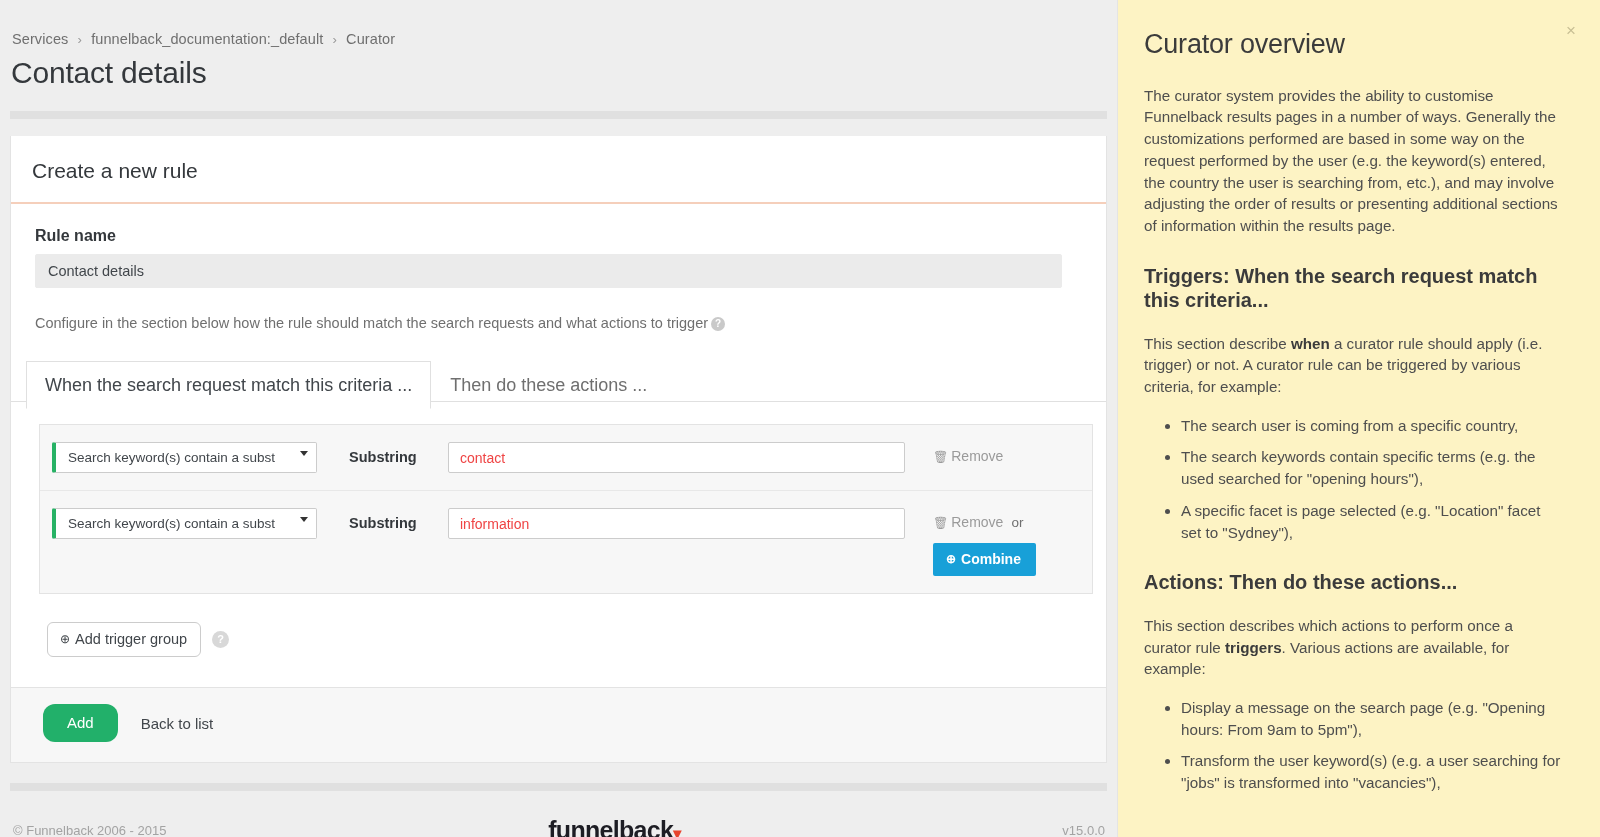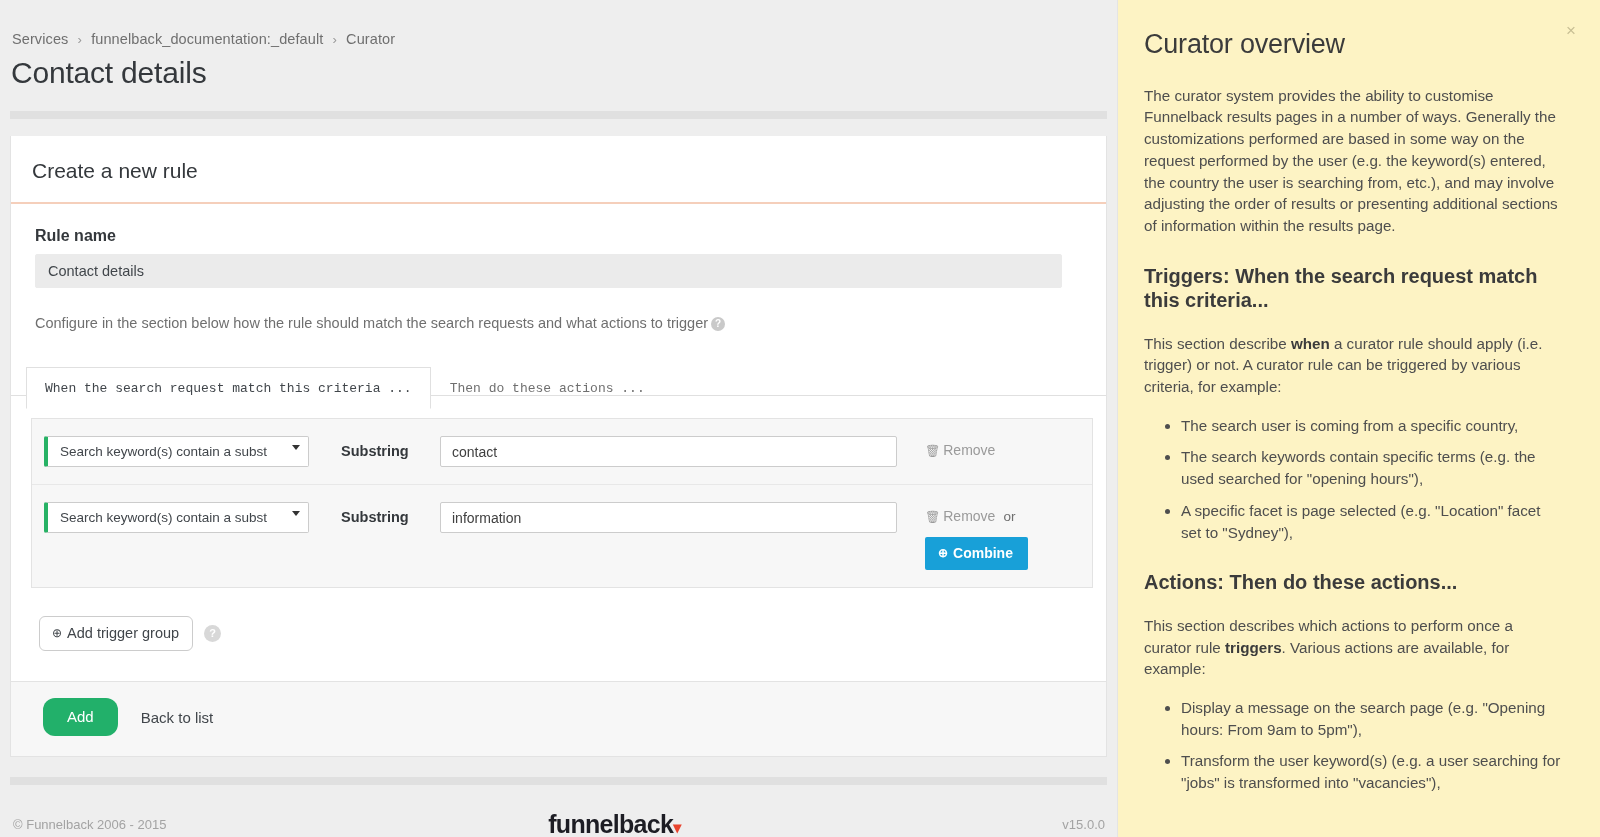--- a/index.html
+++ b/index.html
@@ -73,33 +73,32 @@
     font-family: "Liberation Sans", sans-serif;
   }
   .help-dot.big {
     width: 17px; height: 17px; line-height: 17px; font-size: 11px;
     background: #d8d8d8; vertical-align: middle; margin-left: 11px;
   }
 
   
   .tabs { display: flex; border-bottom: 1px solid #e0e0e0; padding-left: 15px; position: relative; }
   .tab {
-    font-size: 13px; color: #6f6f6f;
+    font-size: 18px; color: #6f6f6f;
     padding: 13px 18px 12px 18px;
     border: 1px solid transparent; border-bottom: none;
-    position: relative; top: 14px; cursor: pointer;
+    position: relative; top: 8px; cursor: pointer;
     white-space: nowrap;
-    font-family: Liberation Mono, monospace;
   }
   .tab.active {
     background: #ffffff; color: #41464b;
     border-color: #e0e0e0; border-bottom: 1px solid #ffffff;
   }
 
-  .tab-panel { padding: 22px 13px 0 20px; }
+  .tab-panel { padding: 22px 13px 0 28px; }
 
   .trigger-group {
     border: 1px solid #e3e3e3; background: #f7f7f7;
     padding: 0;
   }
   .trigger-row {
     display: flex; align-items: flex-start;
     padding: 17px 0 17px 12px;
   }
   .trigger-row + .trigger-row { border-top: 1px solid #e8e8e8; }
@@ -126,21 +125,21 @@
   }
 
   .sub-label {
     font-size: 14.5px; font-weight: bold; color: #34383c;
     margin: 0 0 0 32px; width: 96px; flex: none; line-height: 31px;
   }
 
   .txt {
     width: 457px; height: 31px; flex: none;
     border: 1px solid #cccccc; border-radius: 2px;
-    background: #ffffff; font-size: 14px; color: #404040;
+    background: #ffffff; font-size: 14px; color: #ef4444;
     padding: 0 11px; outline: none; margin-left: 3px;
     font-family: "Liberation Sans", sans-serif;
   }
   .txt.focused { position: relative; }
 
   .row-actions { margin-left: 28px; padding-top: 5px; }
   .remove-link {
     font-size: 14px; color: #9a9a9a; cursor: pointer; white-space: nowrap;
   }
   .trash { font-size: 12px; margin-right: 3px; }

